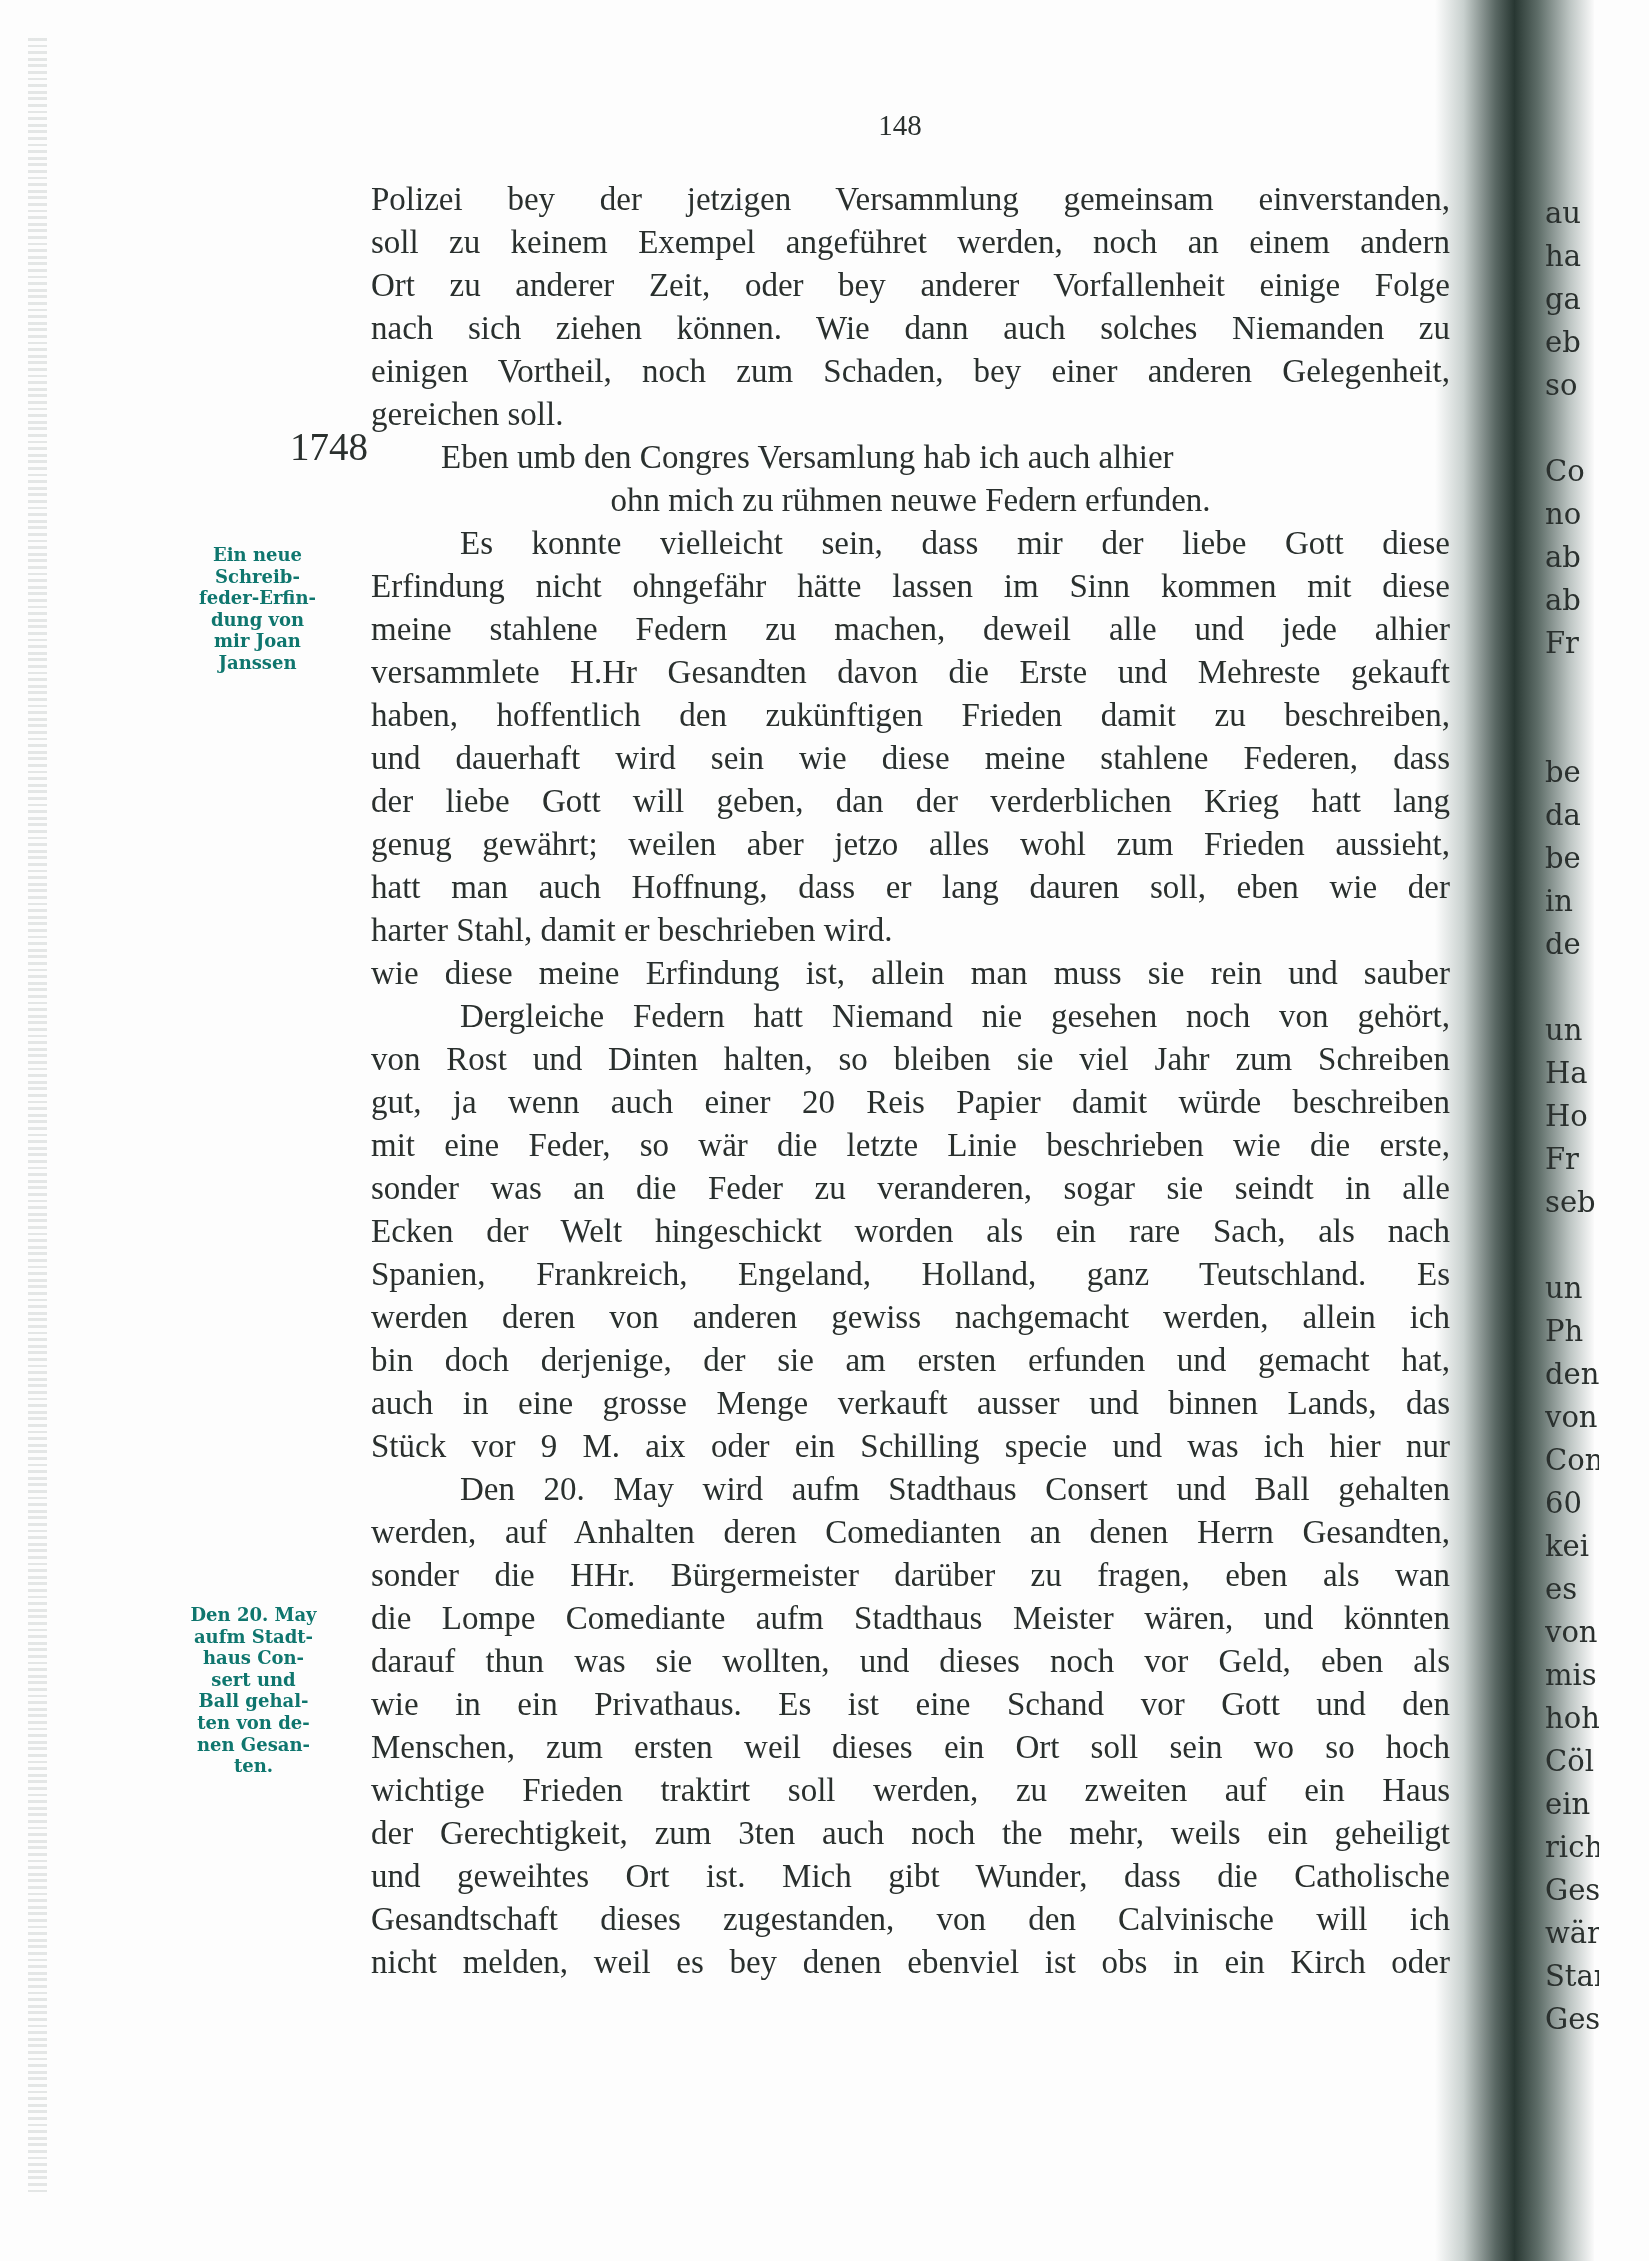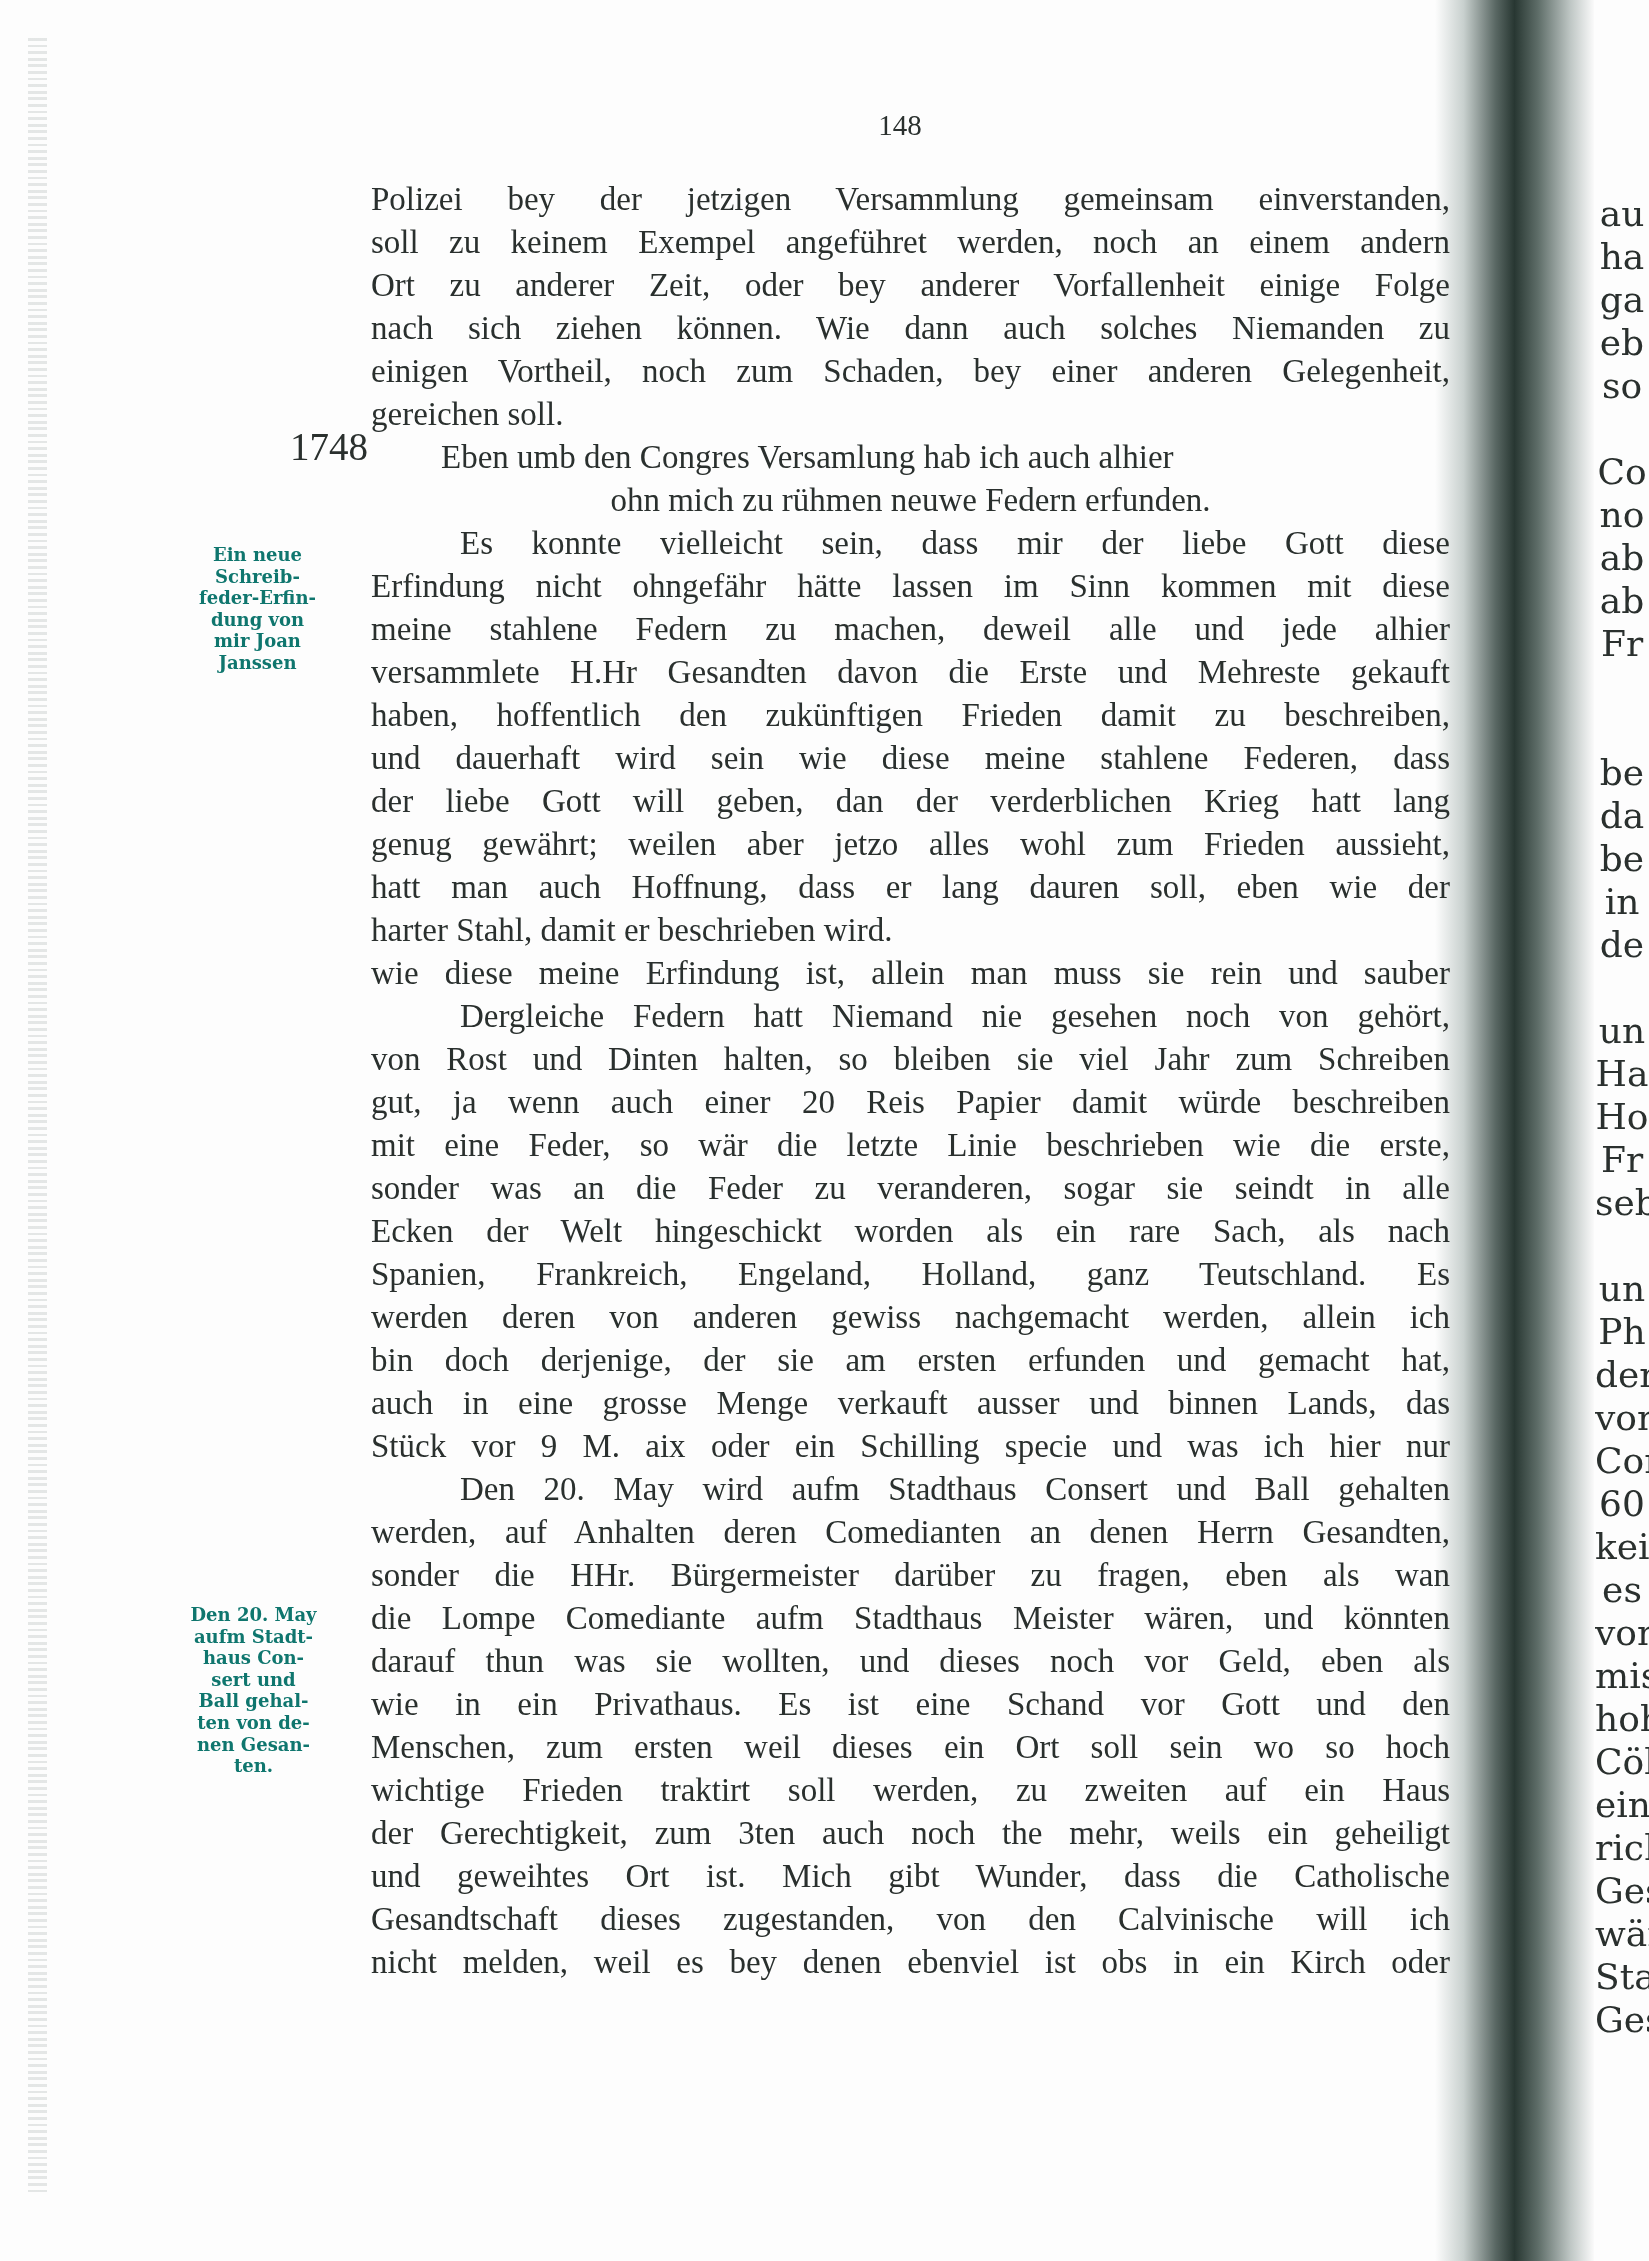--- a/index.html
+++ b/index.html
@@ -42,22 +42,22 @@
   .margin-year {
     position: absolute; left: 290px; top: 424px; font-size: 39px;
   }
   .margin-note {
     position: absolute; width: 131px; text-align: center;
     font-family: "DejaVu Serif", serif; font-weight: bold;
     font-size: 18px; line-height: 21.6px; color: #0f766e;
   }
   .margin-note span { display: block; white-space: nowrap; }
   .next-page {
-    position: absolute; left: 1595px; top: 192px; width: 54px; overflow: hidden;
-    font-family: "DejaVu Serif", serif; font-size: 36px; line-height: 43px; text-align: center;
+    position: absolute; left: 1545px; top: 192px; width: 54px; overflow: hidden;
+    font-family: "DejaVu Serif", serif; font-size: 29px; line-height: 43px;
   }
   .next-page span { display: block; white-space: nowrap; height: 43px; }
 </style>
 </head>
 <body>
 
 <div class="page">
   <div class="left-speckle"></div>
   <div class="gutter"></div>
 

